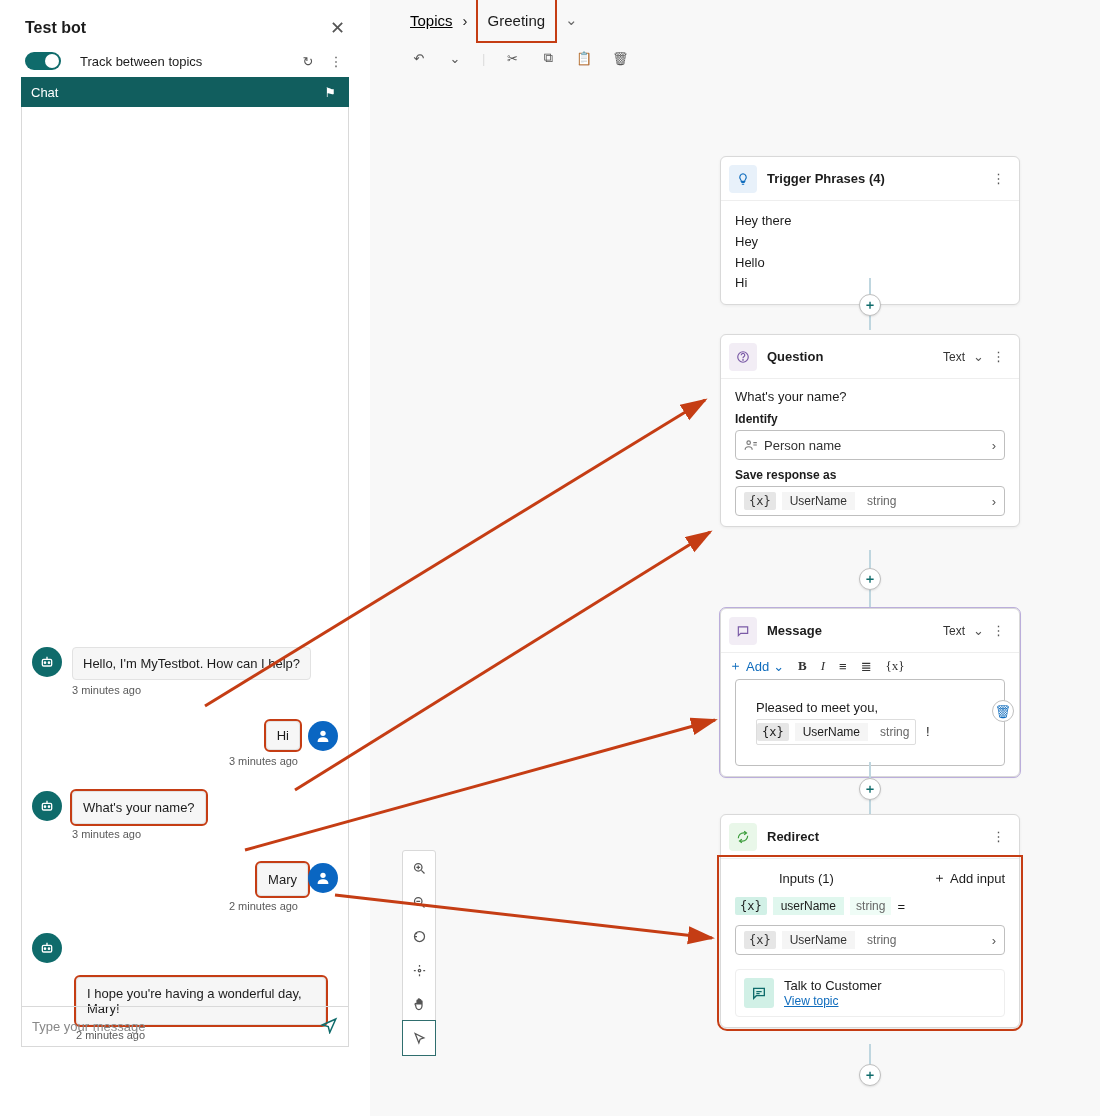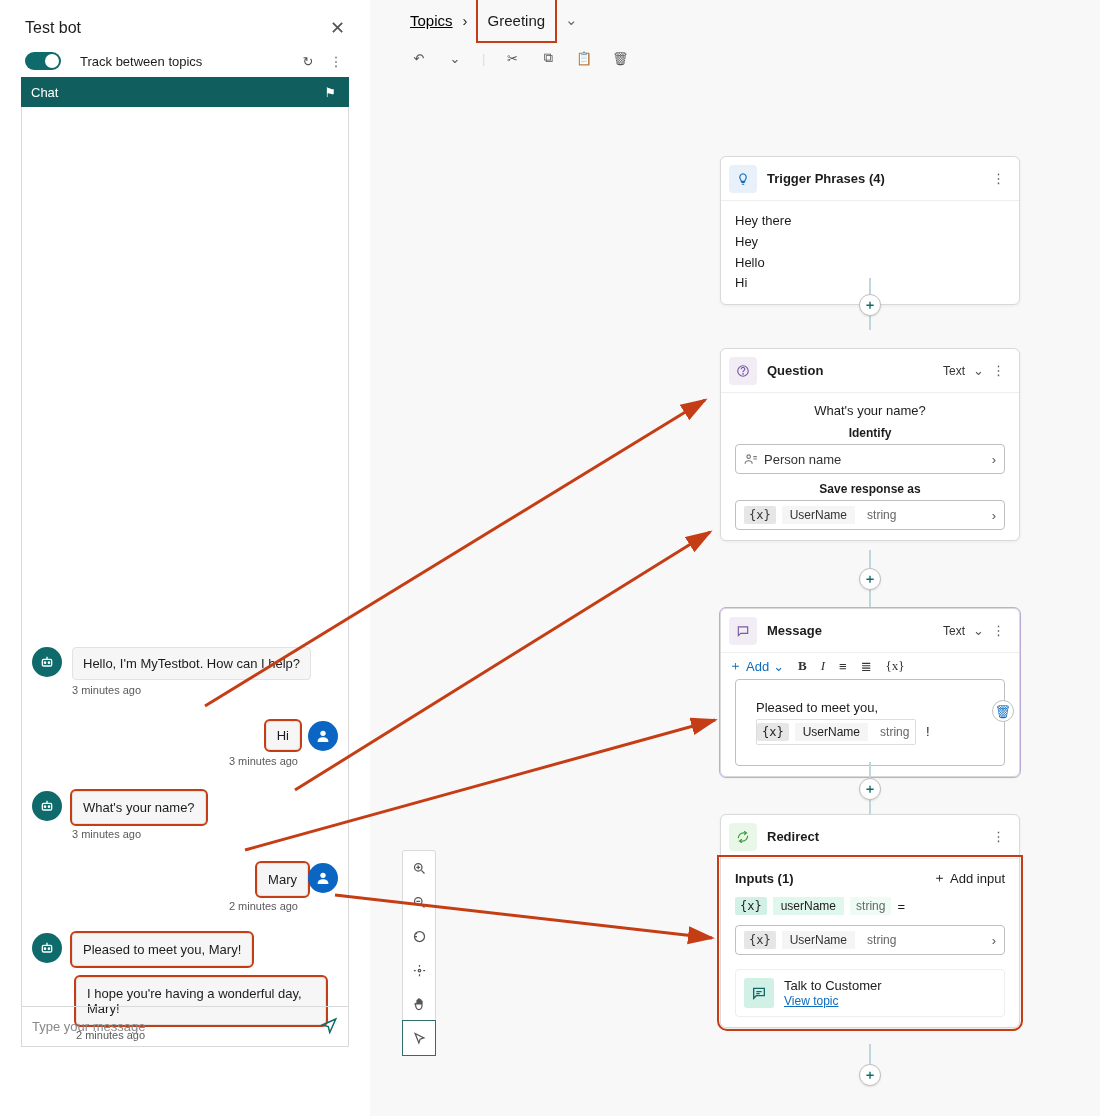--- a/index.html
+++ b/index.html
@@ -15,21 +15,21 @@
     --lilac:#F2EDF5;
     --lightblue:#E8F1FA;
     --lightgreen:#E9F7E9;
     --lightgreen2:#D1F0E6;
     font-family:"Segoe UI",Arial,sans-serif;
   }
   *{box-sizing:border-box;}
   body{margin:0;width:1100px;height:1116px;background:#fff;position:relative;font-size:13px;color:var(--text);}
   .left-panel{position:absolute;left:20px;top:10px;width:330px;height:1080px;background:#fff;border:1px solid #fff;}
   .tb-header{display:flex;align-items:center;justify-content:space-between;height:34px;padding:0 4px;}
-  .tb-title{font-weight:400;font-size:16px;}
+  .tb-title{font-weight:700;font-size:16px;}
   .close-x{font-size:18px;color:#555;cursor:pointer;}
   .tb-row{display:flex;align-items:center;justify-content:space-between;height:32px;padding:0 4px;}
   .toggle-wrap{display:flex;align-items:center;gap:19px;}
   .toggle{width:36px;height:18px;border-radius:9px;background:var(--teal);position:relative;}
   .toggle::after{content:"";position:absolute;right:2px;top:2px;width:14px;height:14px;border-radius:50%;background:#fff;}
   .icon-sm{width:18px;height:18px;display:inline-flex;align-items:center;justify-content:center;color:#555;}
   .chat-tab{height:30px;background:var(--dark-teal);color:#fff;display:flex;align-items:center;justify-content:space-between;padding:0 10px;font-size:13px;}
   .chat-body{position:relative;height:940px;border:1px solid var(--gray-border);border-top:none;}
   .msg{position:absolute;}
   .bot-avatar{width:30px;height:30px;border-radius:50%;background:var(--teal);display:flex;align-items:center;justify-content:center;color:#fff;}
@@ -157,23 +157,20 @@
 
     <div class="msg" style="left:10px;top:826px;display:flex;gap:10px;">
       <div class="bot-avatar">
         <svg width="16" height="16" viewBox="0 0 24 24" fill="none" stroke="white" stroke-width="2">
             <rect x="5" y="8" width="14" height="10" rx="2"></rect>
             <circle cx="9" cy="13" r="1" fill="white"></circle>
             <circle cx="15" cy="13" r="1" fill="white"></circle>
             <path d="M12 4v4"></path>
           </svg>
       </div>
-      <div>
-        <div class="bubble hl">Pleased to meet you, Mary!</div>
-      </div>
     </div>
 
     <div class="msg" style="left:54px;top:870px;">
       <div class="bubble hl">I hope you're having a wonderful day, Mary!</div>
       <div class="ts">2 minutes ago</div>
     </div>
 
     <div class="compose">
       <span>Type your message</span>
       <span class="send">
@@ -217,21 +214,21 @@
     <div class="card-b" style="line-height:1.6;">
       <div>Hey there</div>
       <div>Hey</div>
       <div>Hello</div>
       <div>Hi</div>
     </div>
   </div>
   <div class="connector" style="left:500px;top:278px;height:52px;"></div>
   <div class="plusbtn" style="left:500px;top:294px;">＋</div>
 
-  <div class="card" style="left:350px;top:348px;text-align:center;">
+  <div class="card" style="left:350px;top:334px;">
     <div class="card-h">
       <div class="ico" style="background:var(--lilac);color:#7A5AA6;">
         <svg width="14" height="14" viewBox="0 0 24 24" fill="none" stroke="currentColor" stroke-width="2">
             <circle cx="12" cy="12" r="9"></circle>
             <path d="M9 9a3 3 0 115 2c-1 1-2 1-2 3"></path>
             <circle cx="12" cy="17" r=".5" fill="currentColor"></circle>
           </svg>
       </div>
       <span class="ttl">Question</span>
       <span class="more" style="margin-left:auto;display:flex;gap:8px;align-items:center;">
@@ -314,21 +311,21 @@
             <path d="M14 2l4 3-4 3"></path>
             <path d="M20 10c0 5-4 9-9 9H7"></path>
             <path d="M10 22l-4-3 4-3"></path>
           </svg>
       </div>
       <span class="ttl">Redirect</span>
       <span class="more">⋮</span>
     </div>
     <div class="card-b redirect-outer" style="border-radius:0 0 6px 6px;">
       <div style="display:flex;justify-content:space-between;align-items:center;">
-        <span style="font-weight:700;">Inputs (1)</span>
+        <span style="font-weight:400;margin-left:44px;">Inputs (1)</span>
         <span style="display:flex;align-items:center;gap:4px;cursor:pointer;">＋ <span>Add input</span></span>
       </div>
       <div style="margin-top:6px;display:flex;align-items:center;gap:6px;">
         <span class="var-chip green">
           <span class="tag">{x}</span>
           <span class="name">userName</span>
           <span class="type">string</span>
         </span>
         <span>=</span>
       </div>

